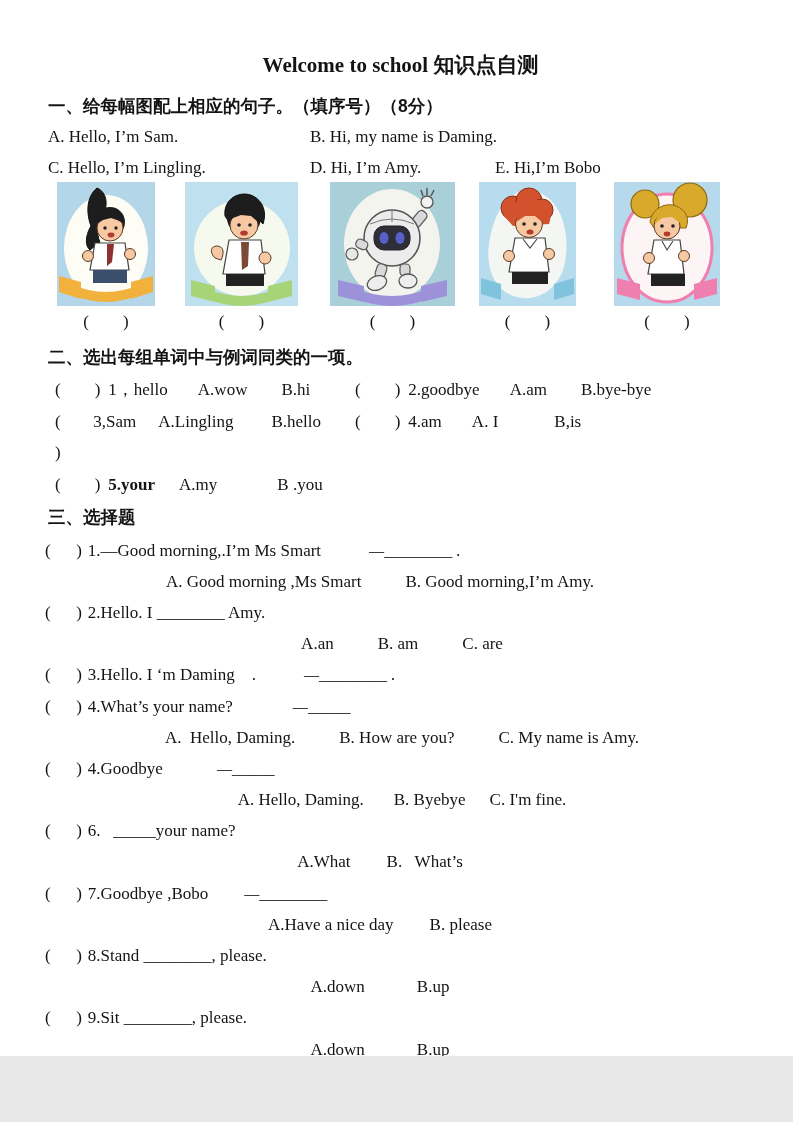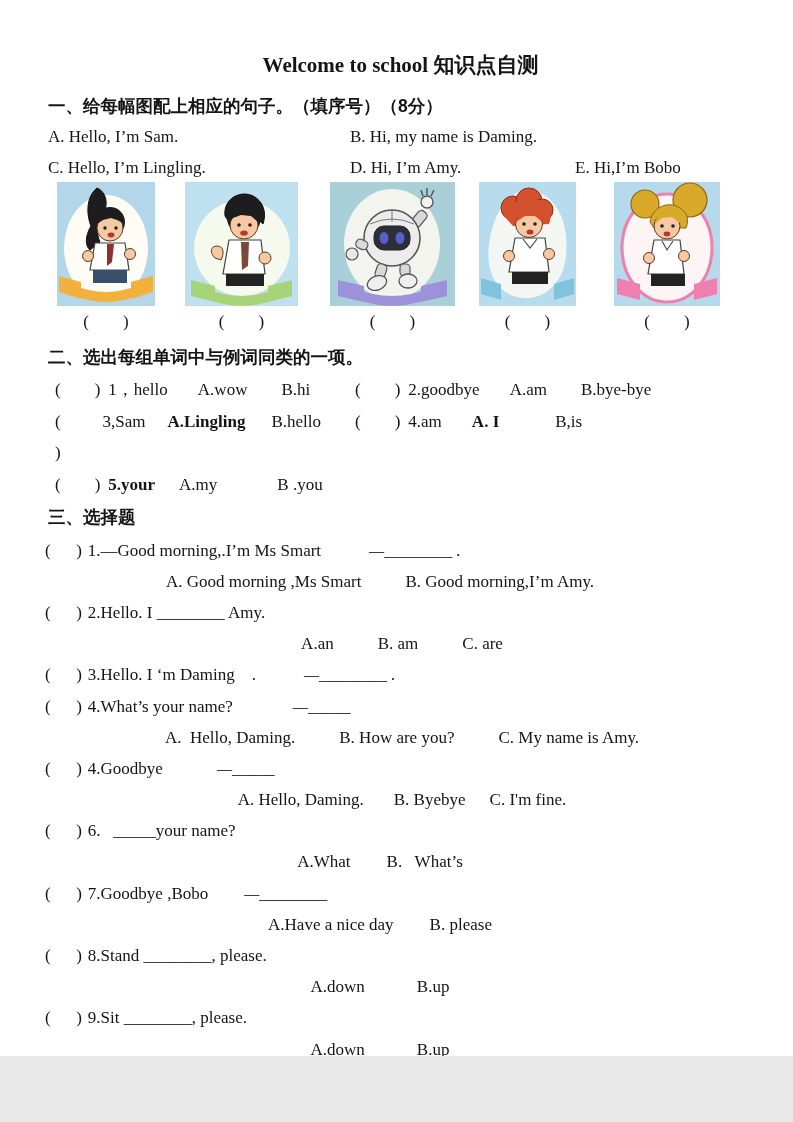--- a/index.html
+++ b/index.html
@@ -11,21 +11,21 @@
   .content{padding:0 40px 0 48px;}
   .pre{white-space:pre-wrap;}
   .title{
     margin-top:50px;text-align:center;font-size:21px;font-weight:bold;
     line-height:30px;font-family:"Liberation Serif", serif;
   }
   .sec-heading{
     font-family:"Liberation Sans", sans-serif;font-weight:bold;
     font-size:17.5px;line-height:22px;margin-top:15px;
   }
-  .s1-row{display:flex;font-size:17px;line-height:22px;margin-top:9px;gap:40px;}
+  .s1-row{display:flex;font-size:17px;line-height:22px;margin-top:9px;}
   .s1-row .c1{width:262px;}
   .s1-row .c2{width:185px;}
   .cards{display:flex;margin-top:3px;margin-left:9px;}
   .card{height:124px;margin-right:0;}
   .card svg{display:block;}
   .card-answers{display:flex;margin-left:9px;margin-top:3px;height:26px;
     font-size:17px;line-height:26px;}
   .card-answers span{display:block;text-align:center;}
   .s2-row{display:flex;font-size:17px;line-height:31.5px;margin-left:7px;}
   .s2-item{display:flex;}
@@ -197,27 +197,27 @@
         <span class="brk pre">(        )</span>
         <span class="lbl pre">2.goodbye</span>
         <span class="opt pre">A.am</span>
         <span class="opt pre">B.bye-bye</span>
       </span>
     </div>
     <div class="s2-row">
       <span class="s2-item first">
         <span class="brk pre">(        )</span>
         <span class="lbl pre" style="margin-right:22px;">3,Sam</span>
-        <span class="opt pre" style="margin-right:26px;font-weight:bold;">A.Lingling</span>
+        <span class="opt pre" style="margin-right:38px;">A.Lingling</span>
         <span class="opt pre">B.hello</span>
       </span>
       <span class="s2-item">
         <span class="brk pre">(        )</span>
         <span class="lbl pre">4.am</span>
-        <span class="opt pre" style="margin-right:56px;font-weight:bold;">A. I</span>
+        <span class="opt pre" style="margin-right:56px;">A. I</span>
         <span class="opt pre">B,is</span>
       </span>
     </div>
     <div class="s2-row">
       <span class="s2-item">
         <span class="brk pre">(        )</span>
         <span class="lbl pre" style="margin-right:24px;font-weight:bold;">5.your</span>
         <span class="opt pre" style="margin-right:60px;">A.my</span>
         <span class="opt pre">B .you</span>
       </span>

